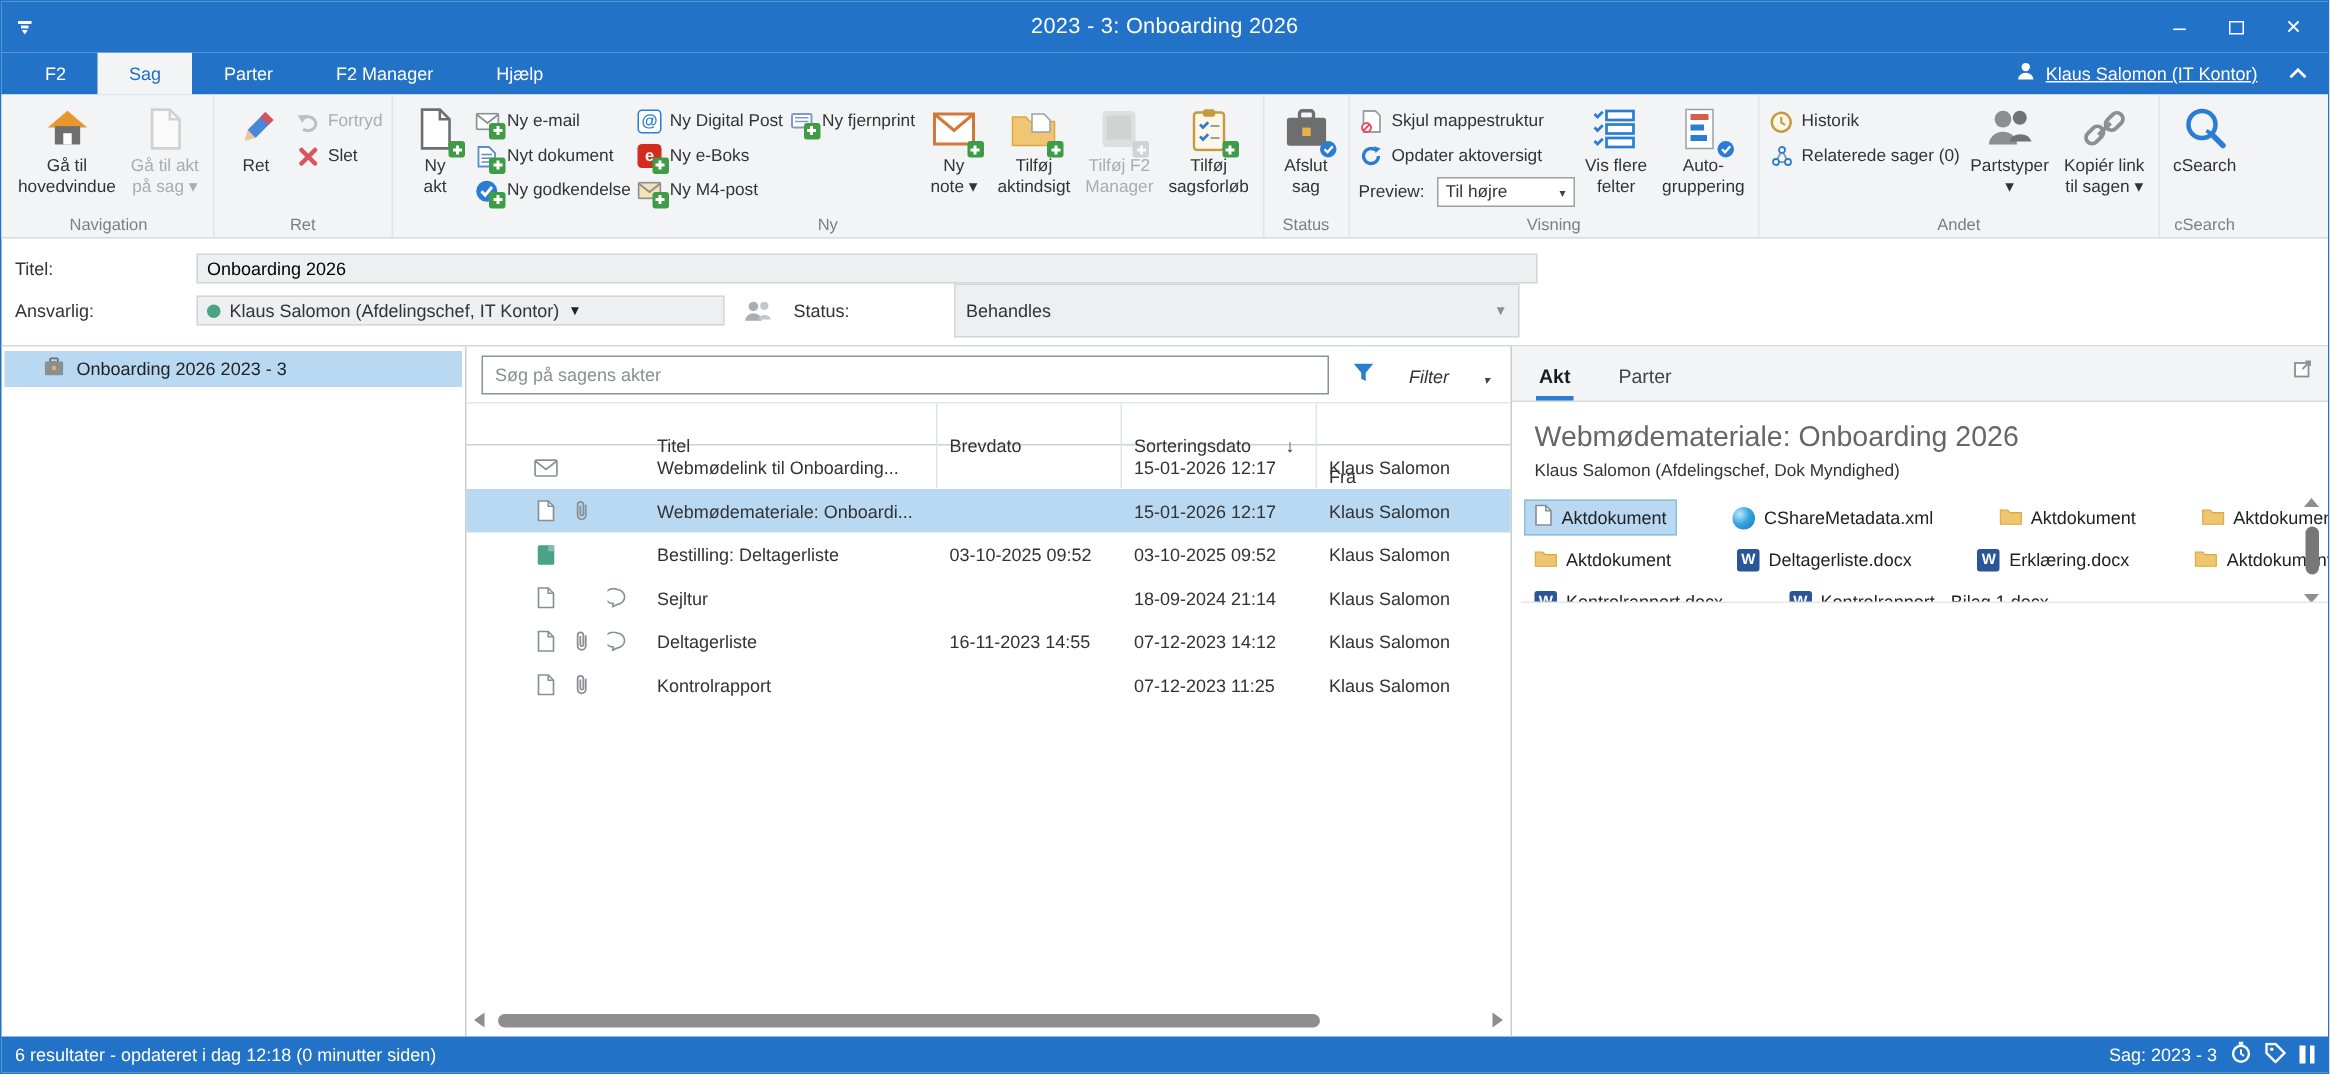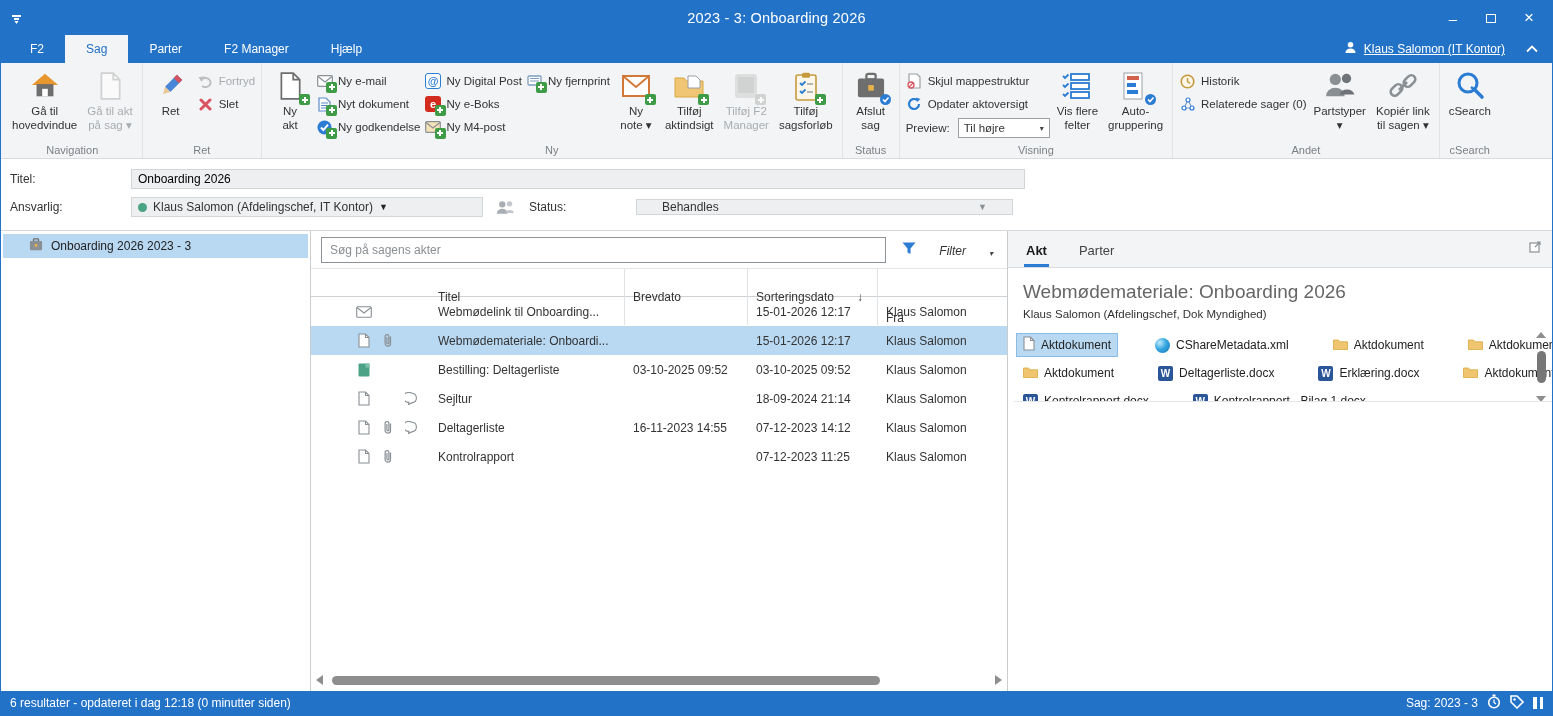--- a/index.html
+++ b/index.html
@@ -45,21 +45,21 @@
 
   
   .form-area { padding:9px 0 6px 0; flex:none; }
   .f-row { display:flex; align-items:center; height:22px; margin-bottom:6px; font-size:12px; color:#333; }
   .f-label { width:130px; padding-left:9px; flex:none; }
   .titel-input { width:894px; height:20px; background:#edeff0; border:1px solid #d2d6d8; font-size:12px; padding:0 6px; color:#000000; font-family:inherit; }
   .ansvarlig-field { width:352px; height:20px; background:#edeff0; border:1px solid #d2d6d8; display:flex; align-items:center; gap:6px; padding:0 6px; }
   .dot { width:9px; height:9px; border-radius:50%; background:#4aa383; flex:none; }
   .people-btn { margin-left:10px; width:24px; display:flex; justify-content:center; }
   .status-label { width:119px; padding-left:12px; flex:none; }
-  .status-select { width:377px; height:16px; background:#edeff0; border:1px solid #d2d6d8; display:flex; align-items:center; justify-content:space-between; padding:0 25px; }
+  .status-select { width:377px; height:36px; background:#edeff0; border:1px solid #d2d6d8; display:flex; align-items:center; justify-content:space-between; padding:0 7px; }
 
   
   .main { flex:1; display:flex; border-top:1px solid #d5d8da; min-height:0; }
   .left-panel { width:310px; flex:none; border-right:1px solid #c9cdd0; padding-top:3px; }
   .case-item { height:24px; margin:0 2px; background:#b9d9f3; display:flex; align-items:center; gap:8px; padding-left:26px; font-size:12px; color:#222; }
 
   .mid-panel { width:697px; flex:none; border-right:1px solid #c9cdd0; display:flex; flex-direction:column; position:relative; }
   .search-row { display:flex; align-items:center; padding:5px 8px 5px 10px; gap:10px; height:37px; flex:none; }
   .search-input { width:583px; height:26px; border:1px solid #8d9296; font-size:12px; padding:0 8px; color:#333; font-family:inherit; }
   .search-input::placeholder { color:#8a8f94; }

